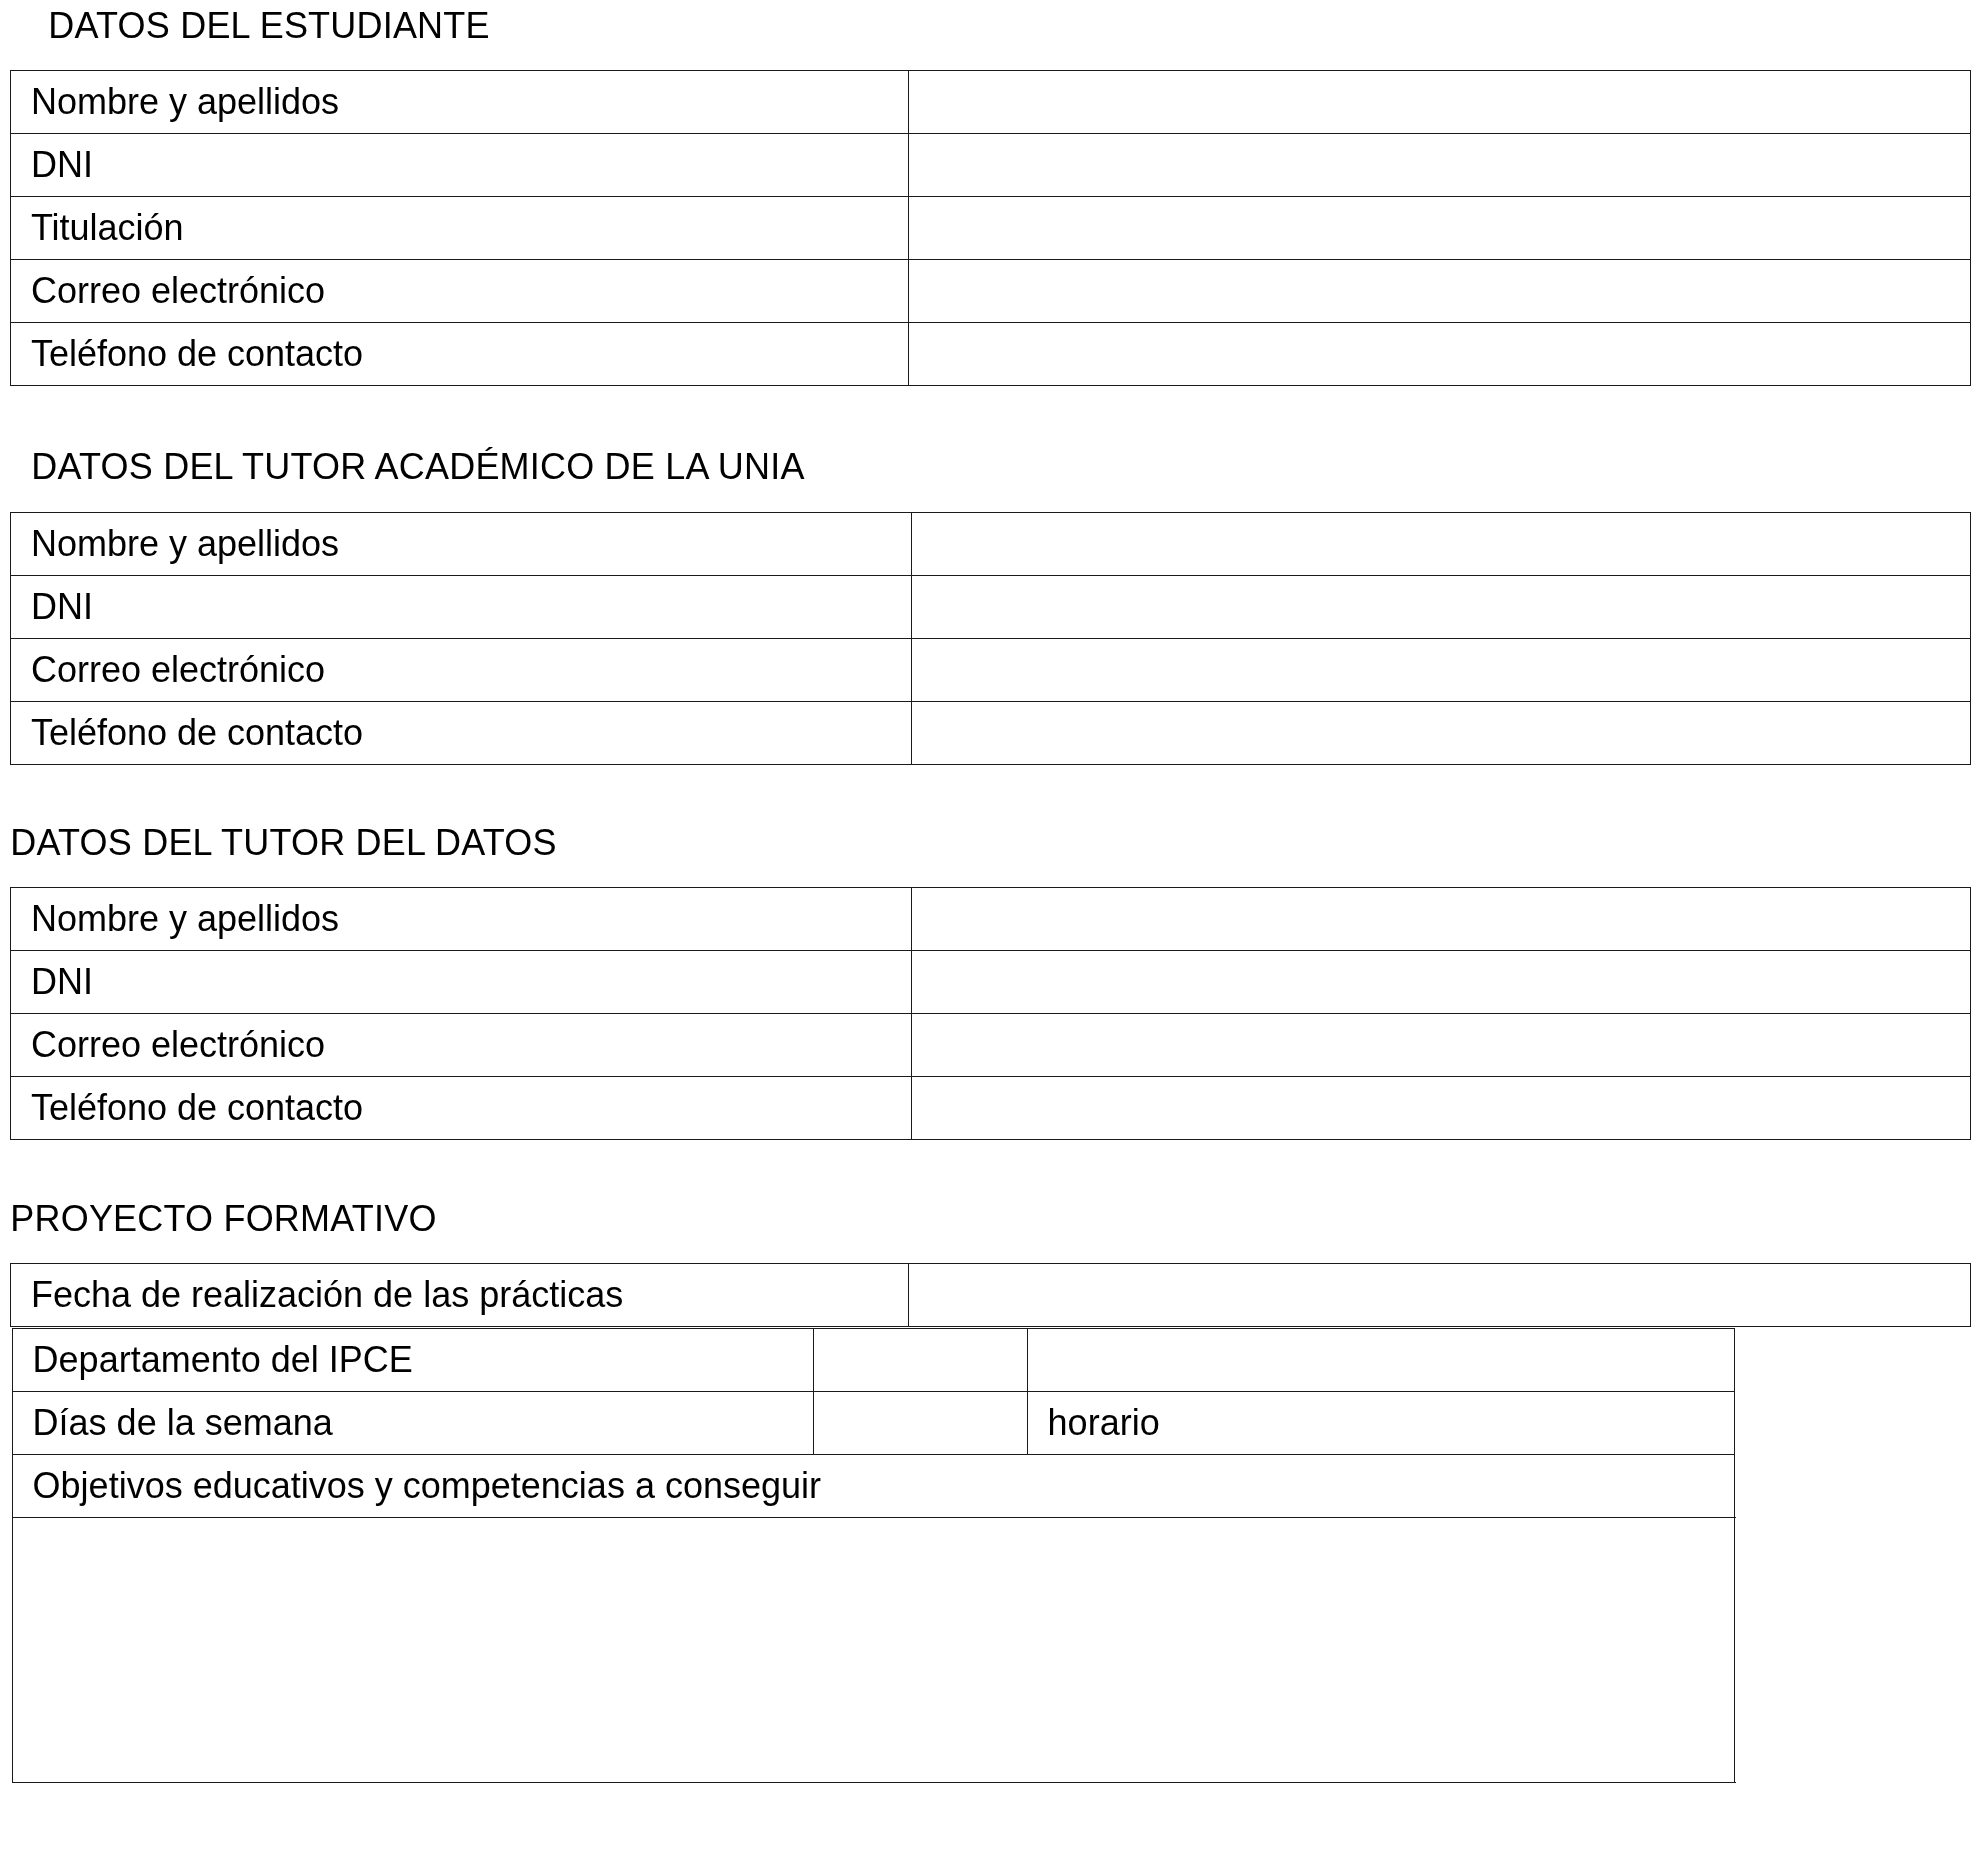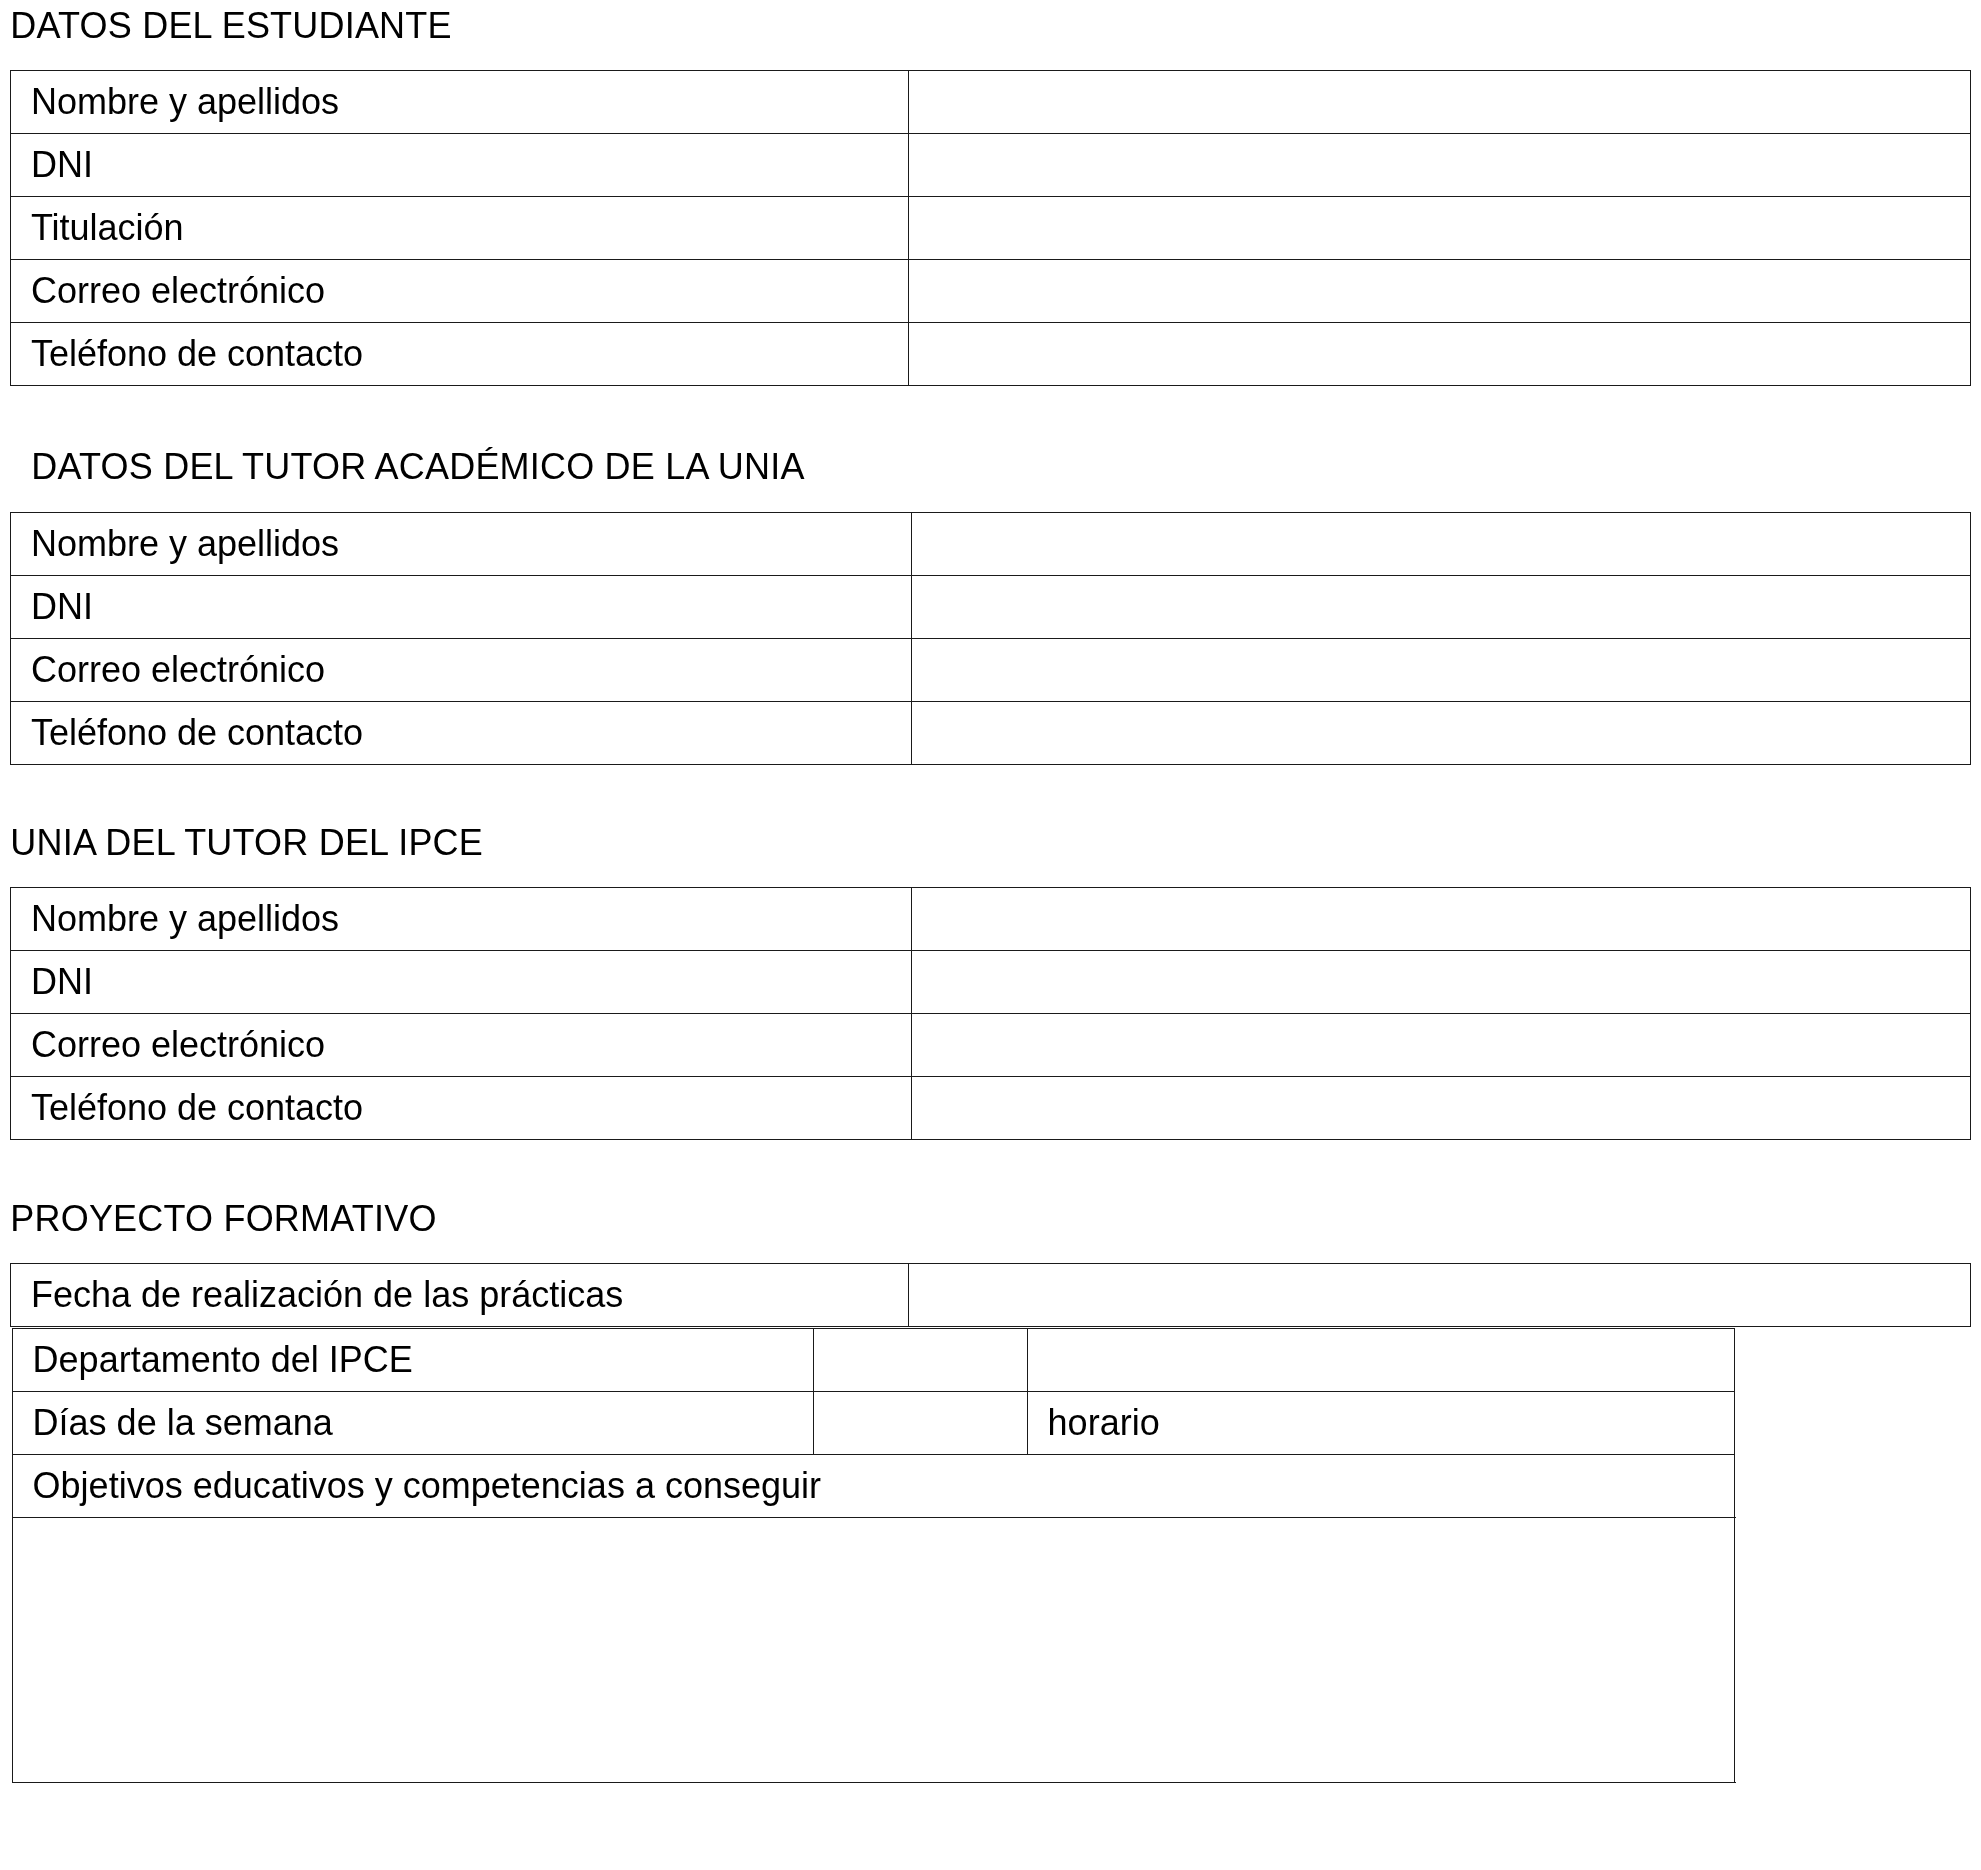--- a/index.html
+++ b/index.html
@@ -21,21 +21,21 @@
     table.form td.value { padding: 0; }
     .value-input {
       width: 100%; height: 100%; border: none; outline: none; background: transparent;
       font-family: "Liberation Sans", sans-serif; font-size: 36px; box-sizing: border-box; padding: 0 11.2px;
     }
     textarea.value-input { resize: none; padding: 11.2px 19.6px; }
   </style>
 </head>
 <body>
 
-<div class="section-title" style="top:7.5px;">DATOS DEL ESTUDIANTE</div>
+<div class="section-title" style="top:7.5px;margin-left:38px;">DATOS DEL ESTUDIANTE</div>
 <table class="form" style="left:10.3px; top:70px; width:1961px;">
   <colgroup>
       <col style="width:898px">
       <col>
     </colgroup>
   <tbody>
       <tr>
     <td>Nombre y apellidos</td>
     <td class="value"><input class="value-input" value="" style=""></td>
   </tr>
@@ -77,21 +77,21 @@
     <td>Correo electrónico</td>
     <td class="value"><input class="value-input" value="" style=""></td>
   </tr>
   <tr>
     <td>Teléfono de contacto</td>
     <td class="value"><input class="value-input" value="" style=""></td>
   </tr>
 </tbody>
   </table>
 
-<div class="section-title" style="top:825px;">UNIA DEL TUTOR DEL IPCE</div>
+<div class="section-title" style="top:825px;">DATOS DEL TUTOR DEL DATOS</div>
 <table class="form" style="left:10.3px; top:887px; width:1961px;">
   <colgroup>
       <col style="width:901px">
       <col>
     </colgroup>
   <tbody>
       <tr>
     <td>Nombre y apellidos</td>
     <td class="value"><input class="value-input" value="" style=""></td>
   </tr>

